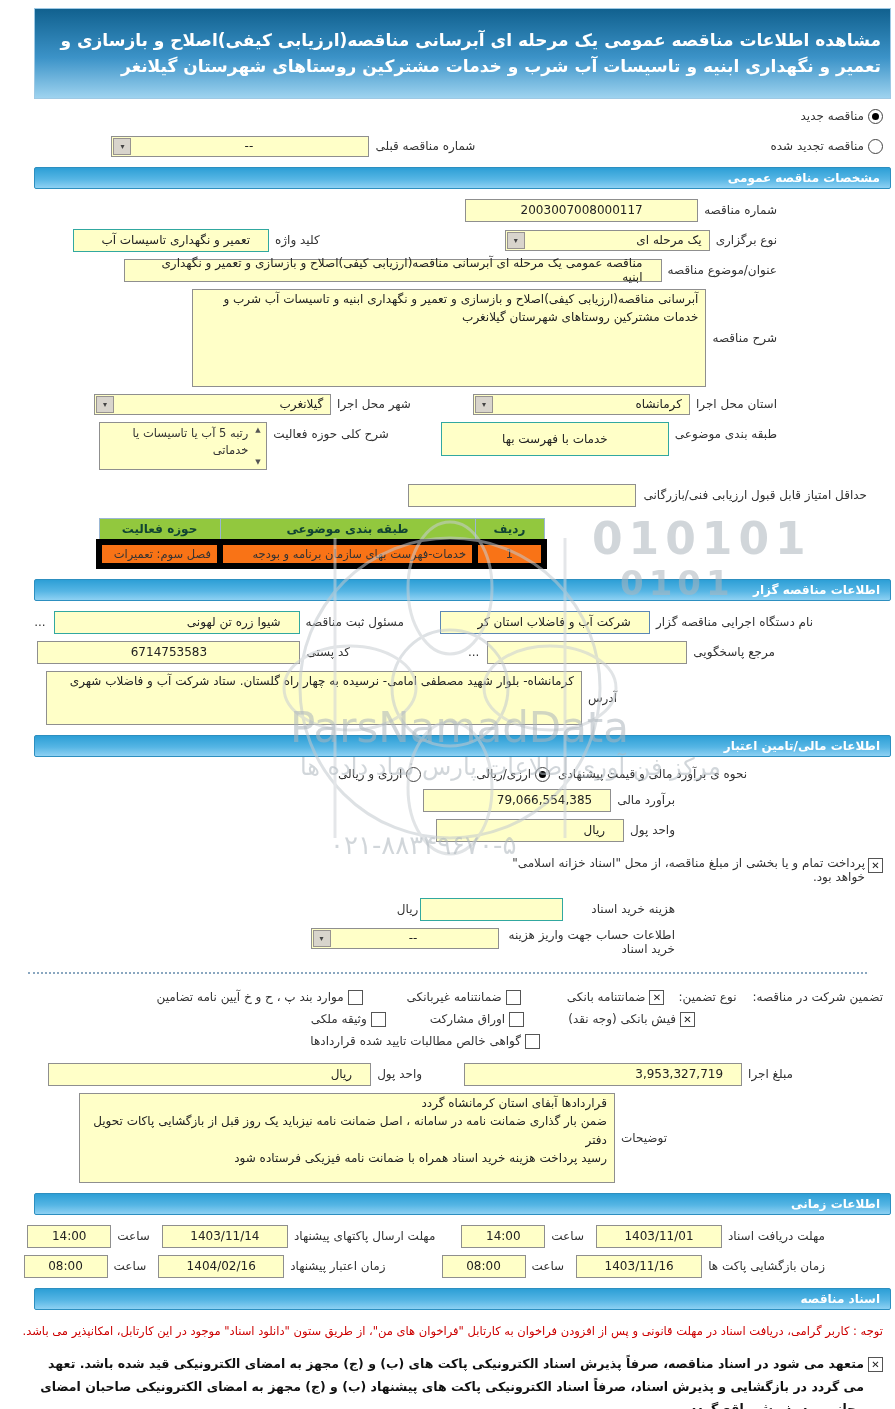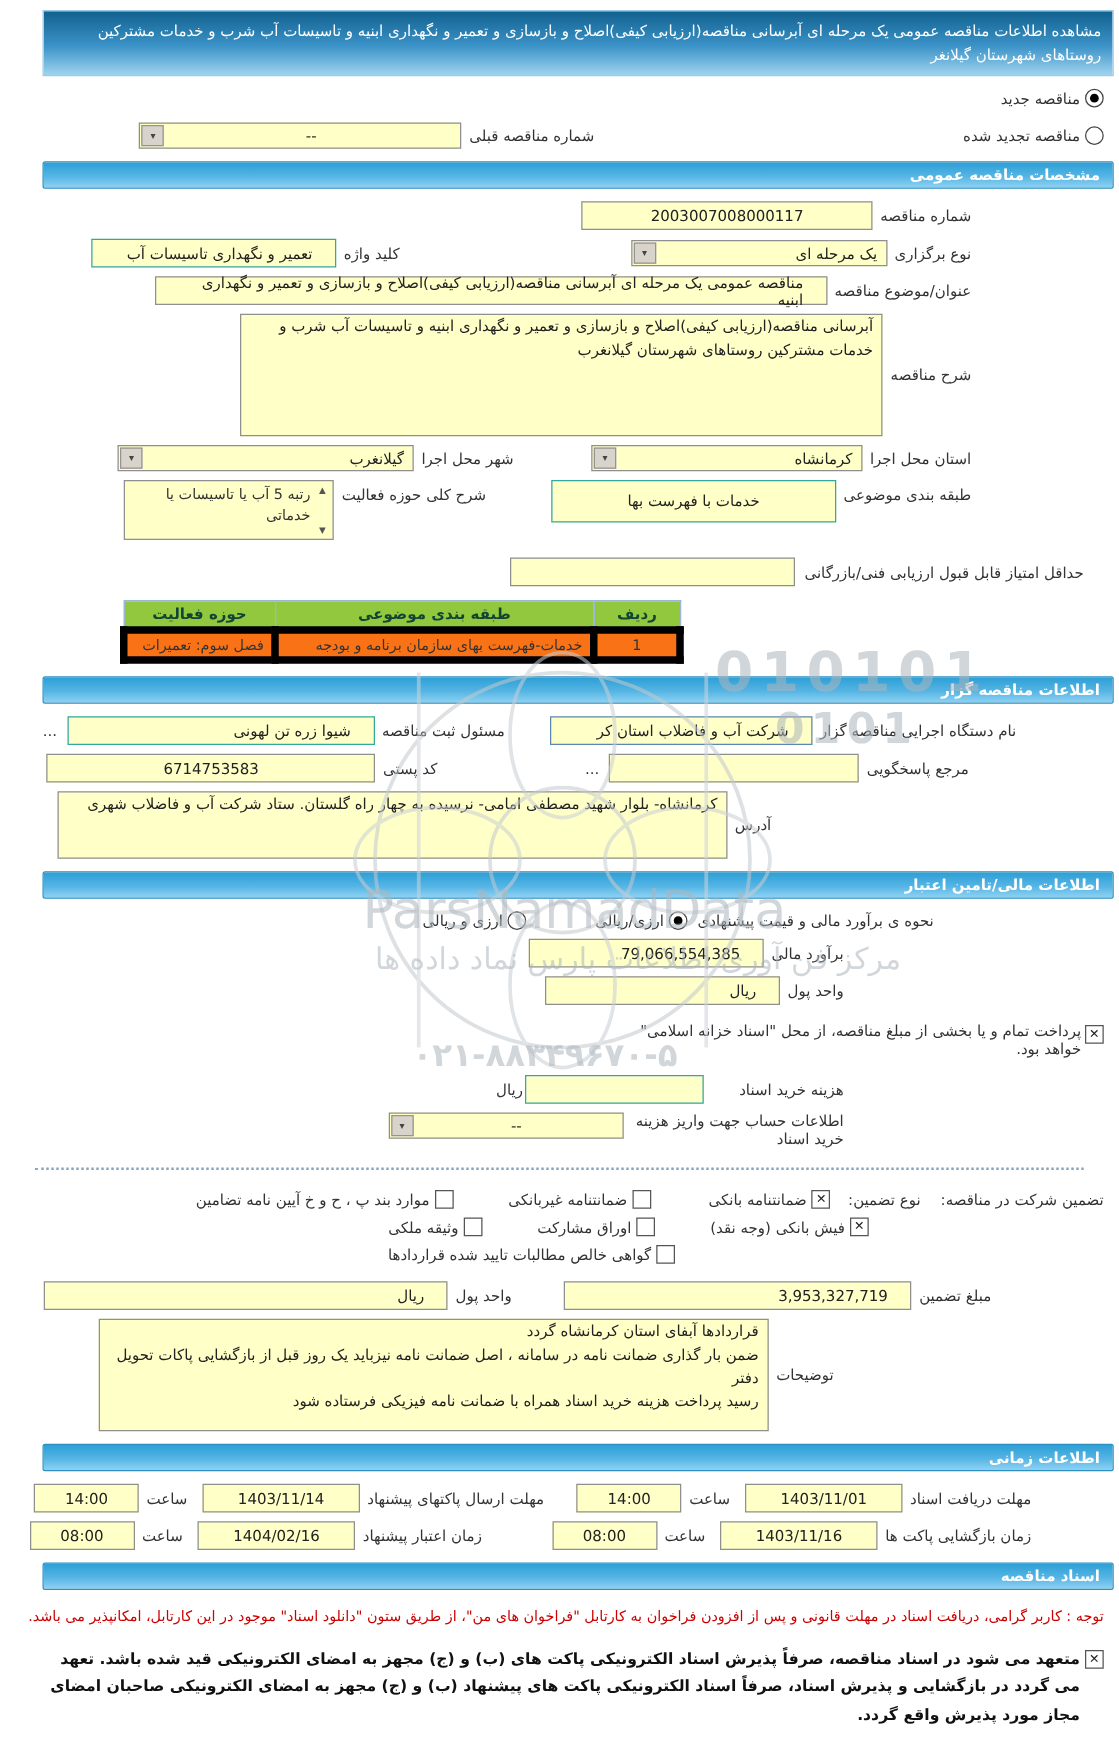--- a/index.html
+++ b/index.html
@@ -1,21 +1,21 @@
 <!DOCTYPE html>
 <html lang="fa" dir="rtl"><head>
 <meta charset="utf-8">
 <style>
   html,body{margin:0;padding:0;background:#fff}
   body{width:895px;height:1409px;overflow:hidden;direction:rtl;
        font-family:"DejaVu Sans","Liberation Sans",sans-serif;font-size:12px;color:#333}
   .page{position:relative;width:895px;height:1409px}
   .title-bar{background:linear-gradient(180deg,#11618f 0%,#3c93c8 55%,#9ed3ef 100%);
-       border:1px solid #9ec9e4;color:#fff;font-weight:normal;font-size:12px;line-height:1.55;
-       padding:7px 9px;margin:8px 4px 10px 34px;text-align:right}
+       border:1px solid #9ec9e4;color:#fff;font-weight:bold;font-size:17px;line-height:1.55;
+       padding:18px 9px;margin:8px 4px 10px 34px;text-align:right}
   .sec-bar{height:20px;background:linear-gradient(180deg,#2d9fd6 0%,#55b5e4 55%,#8ed1f3 100%);
        border:1px solid #2d8fc0;border-radius:2px;color:#fff;font-weight:bold;font-size:12px;
        display:flex;align-items:center;padding:0 10px;margin:10px 4px 10px 34px}
   .row{display:flex;align-items:center;margin:7px 0}
   .lbl{font-size:12px;color:#333;white-space:nowrap}
   .fld{background:#ffffc8;border:1px solid #8f8f8f;height:17px;padding:2px 18px;font-size:12px;
        color:#222;display:flex;align-items:center}
   .center{justify-content:center}
   .teal{border-color:#31a8a0}
   .blue{border-color:#5b87b5}
@@ -52,25 +52,25 @@
   <svg class="wm" style="left:235px;top:470px" width="430" height="420" viewBox="0 0 430 420" fill="none">
     <circle cx="215" cy="210" r="150" stroke="#c3c9ce" stroke-width="3"></circle>
     <circle cx="215" cy="210" r="58" stroke="#c3c9ce" stroke-width="3"></circle>
     <ellipse cx="215" cy="110" rx="42" ry="66" stroke="#c9ced3" stroke-width="3"></ellipse>
     <ellipse cx="215" cy="310" rx="42" ry="66" stroke="#c9ced3" stroke-width="3"></ellipse>
     <ellipse cx="115" cy="210" rx="66" ry="42" stroke="#c9ced3" stroke-width="3"></ellipse>
     <ellipse cx="315" cy="210" rx="66" ry="42" stroke="#c9ced3" stroke-width="3"></ellipse>
     <line x1="100" y1="60" x2="100" y2="360" stroke="#ced3d8" stroke-width="3"></line>
     <line x1="330" y1="60" x2="330" y2="360" stroke="#ced3d8" stroke-width="3"></line>
   </svg>
-  <div class="wm" style="left:572px;top:505px;font-size:44px;font-weight:bold;letter-spacing:6px">010101</div>
+  <div class="wm" style="left:592px;top:505px;font-size:44px;font-weight:bold;letter-spacing:6px">010101</div>
   <div class="wm" style="left:620px;top:555px;font-size:34px;font-weight:bold;letter-spacing:5px">0101</div>
   <div class="wm" style="left:290px;top:695px;font-size:42px;font-weight:normal">ParsNamadData</div>
   <div class="wm" style="left:300px;top:745px;font-size:24px">مرکز فن آوری اطلاعات پارس نماد داده ها</div>
-  <div class="wm" style="left:330px;top:822px;font-size:26px;font-weight:bold">۰۲۱-۸۸۳۴۹۶۷۰-۵</div>
+  <div class="wm" style="left:330px;top:822px;font-size:26px;font-weight:normal">۰۲۱-۸۸۳۴۹۶۷۰-۵</div>
 
   <div class="title-bar">مشاهده اطلاعات مناقصه عمومی یک مرحله ای آبرسانی مناقصه(ارزیابی کیفی)اصلاح و بازسازی و تعمیر و نگهداری ابنیه و تاسیسات آب شرب و خدمات مشترکین روستاهای شهرستان گیلانغر</div>
 
   <div class="row" style="padding-right:12px">
     <span class="radio" data-checked="true"></span>
     <span class="lbl" style="margin-right:4px">مناقصه جدید</span>
   </div>
   <div class="row" style="padding-right:12px;margin-top:12px">
     <span class="radio" data-checked="false"></span>
     <span class="lbl" style="margin-right:4px">مناقصه تجدید شده</span>
@@ -243,21 +243,21 @@
     <span class="cb" style="margin-right:44px" data-checked="false"></span>
     <span class="lbl" style="margin-right:4px">وثیقه ملکی</span>
   </div>
 
   <div class="row" style="padding-right:355px">
     <span class="cb" data-checked="false"></span>
     <span class="lbl" style="margin-right:4px">گواهی خالص مطالبات تایید شده قراردادها</span>
   </div>
 
   <div class="row" style="padding-right:102px;margin-top:14px">
-    <span class="lbl">مبلغ تضمین</span>
+    <span class="lbl">مبلغ اجرا</span>
     <div class="fld" style="width:240px;margin-right:6px">3,953,327,719</div>
     <span class="lbl" style="margin-right:42px">واحد پول</span>
     <div class="fld" style="width:285px;margin-right:6px">ریال</div>
   </div>
 
   <div class="row" style="padding-right:228px;align-items:center">
     <span class="lbl">توضیحات</span>
     <div class="area" style="width:520px;height:88px;margin-right:6px">
       <div>قراردادها آبفای استان کرمانشاه گردد</div>
       <div>ضمن بار گذاری ضمانت نامه در سامانه ، اصل ضمانت نامه نیزباید یک روز قبل از بازگشایی پاکات تحویل دفتر</div>

